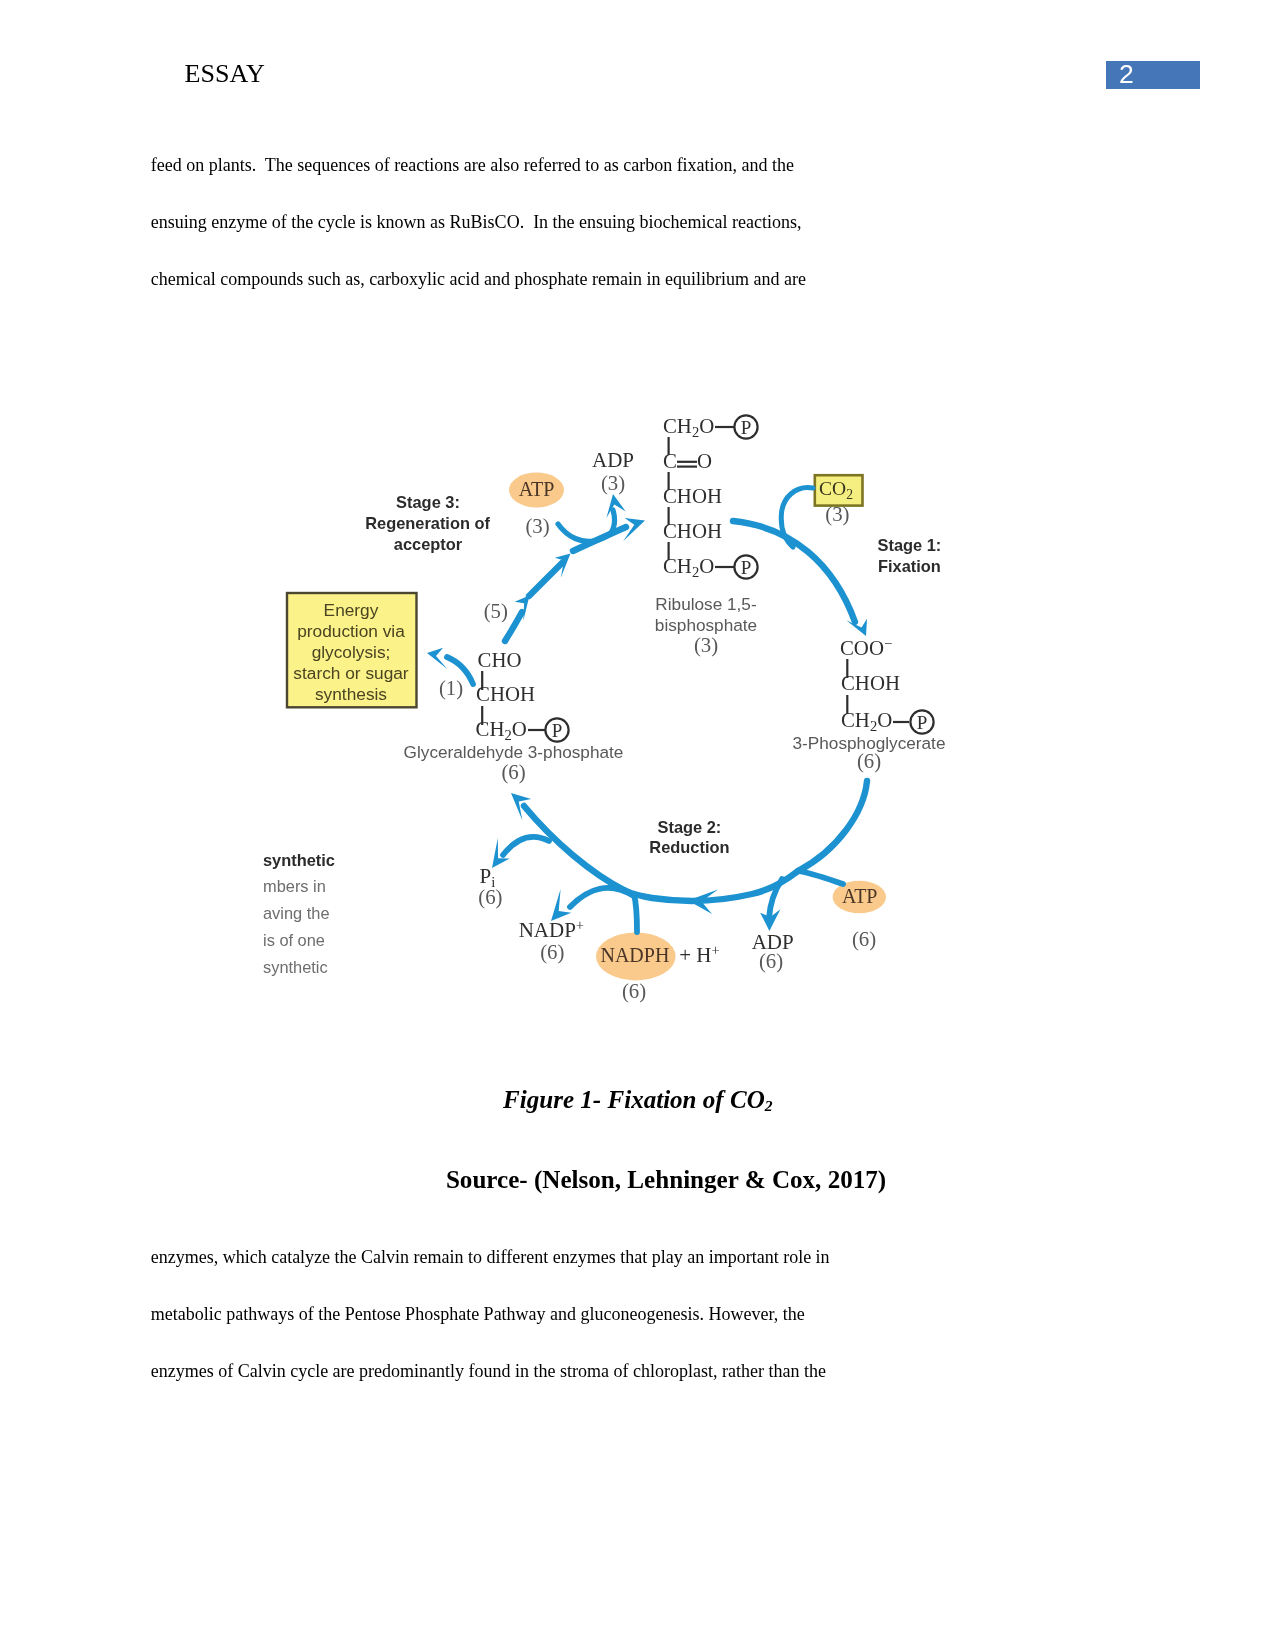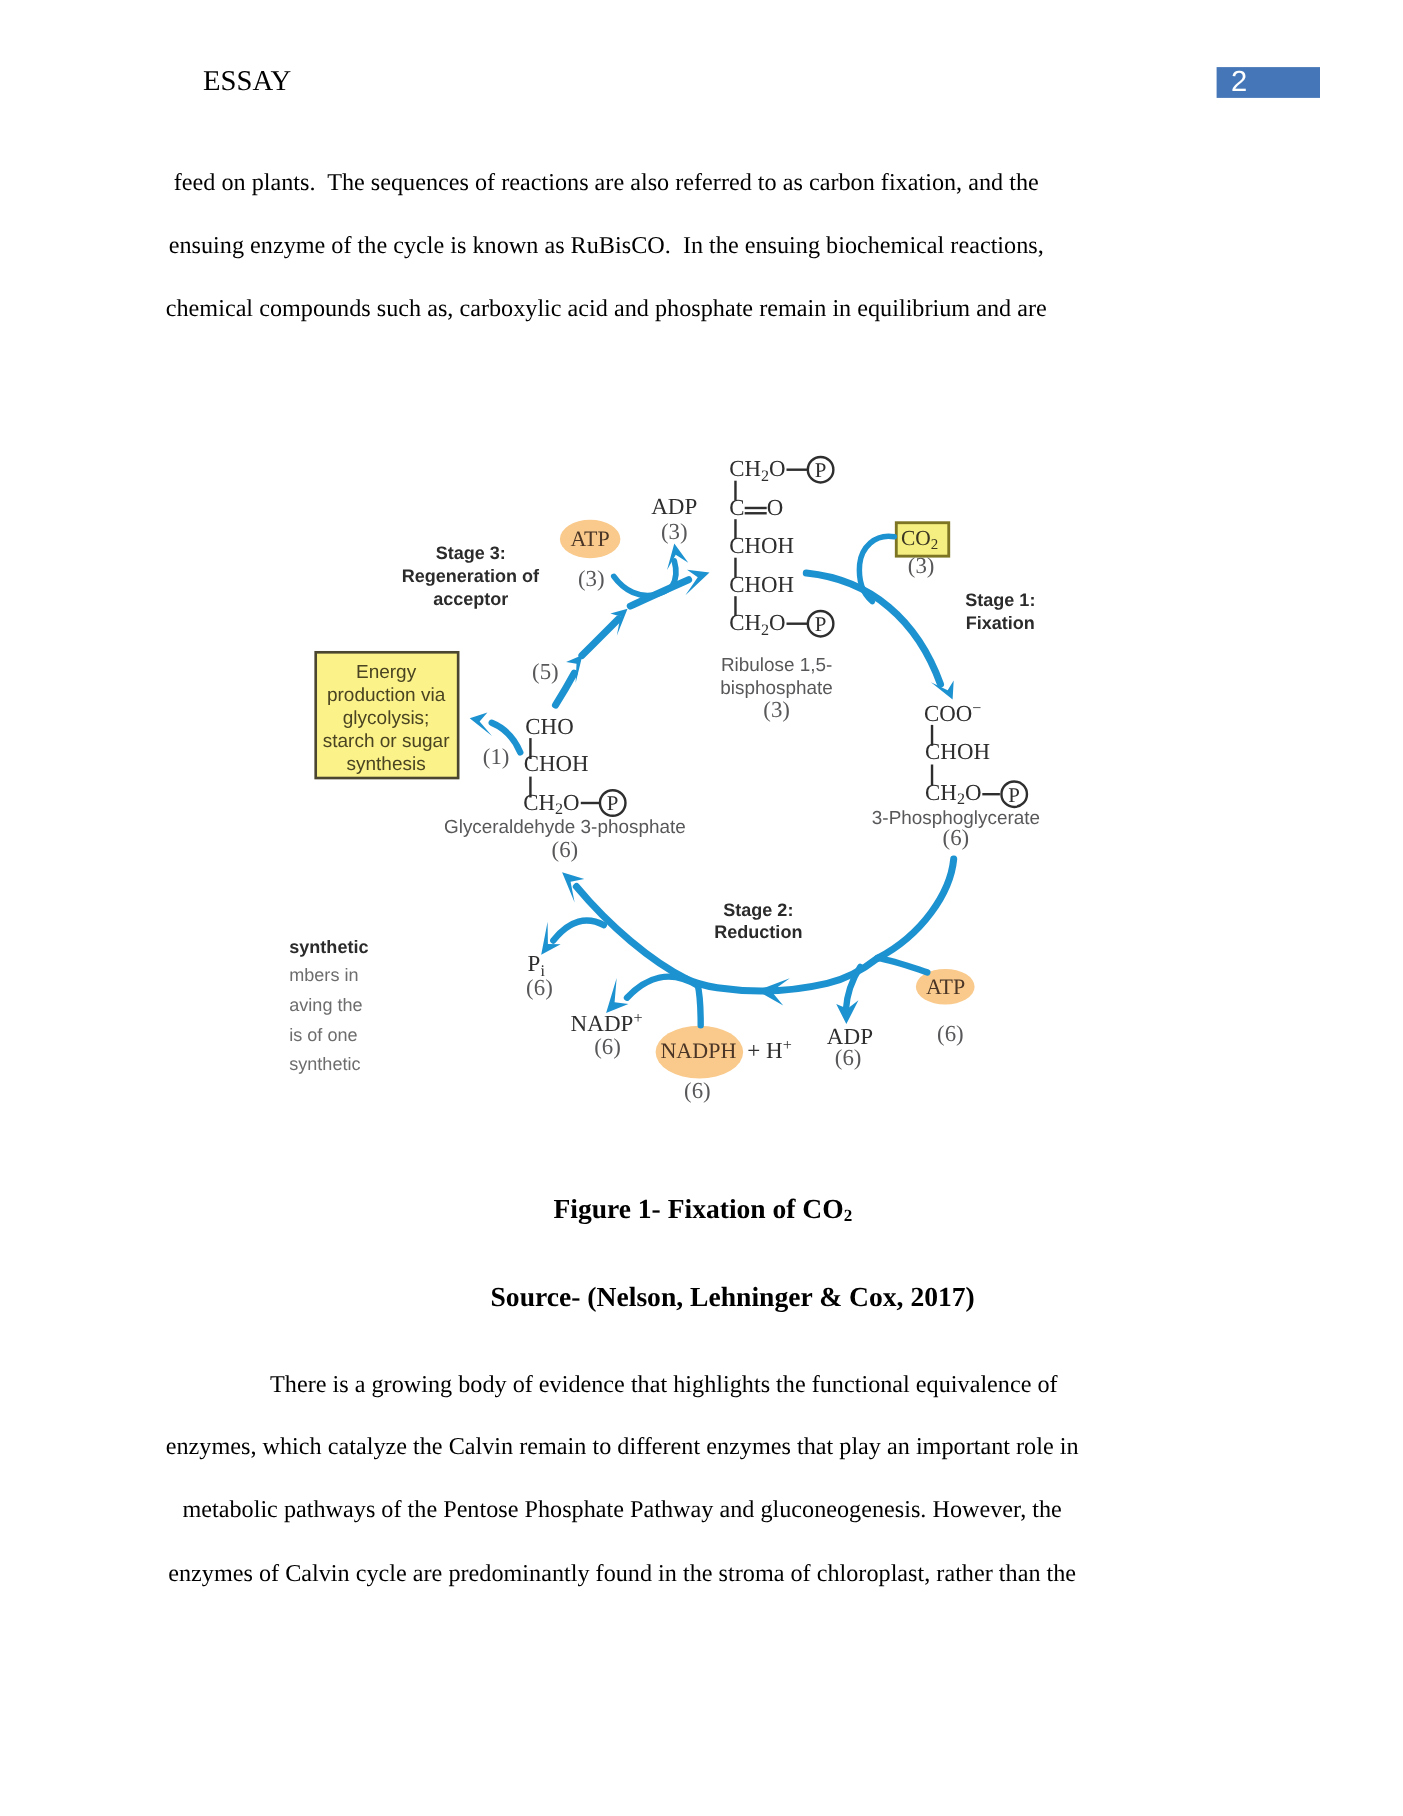--- a/index.html
+++ b/index.html
@@ -2,21 +2,21 @@
 <html><head>
 <meta charset="utf-8">
 <style>
   html,body{margin:0;padding:0;background:#fff;}
   body{width:1275px;height:1651px;font-family:"Liberation Serif",serif;}
   .page{position:relative;width:1200px;height:1651px;overflow:hidden;background:#fff;}
   .hdr{position:absolute;left:184.6px;top:59px;font-size:26.1px;color:#000;white-space:nowrap;}
   .pgbadge{position:absolute;left:1106px;top:61px;width:150px;height:28px;background:#4577b8;}
   .pgnum{position:absolute;left:1106px;top:60px;width:150px;height:28px;font-size:26.5px;color:#fff;font-family:"Liberation Sans",sans-serif;
          display:flex;align-items:center;justify-content:flex-start;padding-left:13px;box-sizing:border-box;}
-  .para{position:absolute;font-size:22px;line-height:57.1px;color:#000;text-align:center;}
+  .para{position:absolute;font-size:18px;line-height:57.1px;color:#000;}
   .para div{white-space:pre;}
   .figcap{position:absolute;font-weight:bold;font-size:25.05px;color:#000;white-space:nowrap;}
   sub{font-size:0.62em;vertical-align:-0.22em;}
   #fig{position:absolute;left:0;top:0;}
 </style>
 </head>
 <body>
 
 <div class="page">
 
@@ -141,23 +141,22 @@
 <text x="351" y="679" font-family="Liberation Sans, sans-serif" font-size="17.3" fill="#4a4422" text-anchor="middle" font-weight="normal"><tspan>starch or sugar</tspan></text>
 <text x="351" y="700" font-family="Liberation Sans, sans-serif" font-size="17.3" fill="#4a4422" text-anchor="middle" font-weight="normal"><tspan>synthesis</tspan></text>
 <text x="263" y="866" font-family="Liberation Sans, sans-serif" font-size="16.4" fill="#2b2b2b" text-anchor="start" font-weight="bold"><tspan>synthetic</tspan></text>
 <text x="263" y="892" font-family="Liberation Sans, sans-serif" font-size="16.4" fill="#6d6d6d" text-anchor="start" font-weight="normal"><tspan>mbers  in</tspan></text>
 <text x="263" y="919" font-family="Liberation Sans, sans-serif" font-size="16.4" fill="#6d6d6d" text-anchor="start" font-weight="normal"><tspan>aving the</tspan></text>
 <text x="263" y="946" font-family="Liberation Sans, sans-serif" font-size="16.4" fill="#6d6d6d" text-anchor="start" font-weight="normal"><tspan>is of one</tspan></text>
 <text x="263" y="973" font-family="Liberation Sans, sans-serif" font-size="16.4" fill="#6d6d6d" text-anchor="start" font-weight="normal"><tspan>synthetic</tspan></text>
 </g>
 </svg>
 
-  <div class="figcap" id="cap1" style="left:503.1px;top:1086px;"><span>Figure 1- Fixation of CO</span><sub>2</sub></div>
+  <div class="figcap" id="cap1" style="left:503.1px;top:1086px;font-style:italic;"><span>Figure 1- Fixation of CO</span><sub>2</sub></div>
   <div class="figcap" id="cap2" style="left:417.9px;top:1166px;font-size:25.1px;margin-left:28px;">Source- (Nelson, Lehninger &amp; Cox, 2017)</div>
 
   <div class="para" id="p2" style="left:150.7px;top:1229.3px;">
-    <div style="text-indent:75.8px;">There is a growing body of evidence that highlights the functional equivalence of</div>
     <div>enzymes, which catalyze the Calvin remain to different enzymes that play an important role in</div>
     <div>metabolic pathways of the Pentose Phosphate Pathway and gluconeogenesis. However, the</div>
     <div>enzymes of Calvin cycle are predominantly found in the stroma of chloroplast, rather than the</div>
   </div>
 
 </div>
 
 </body></html>

